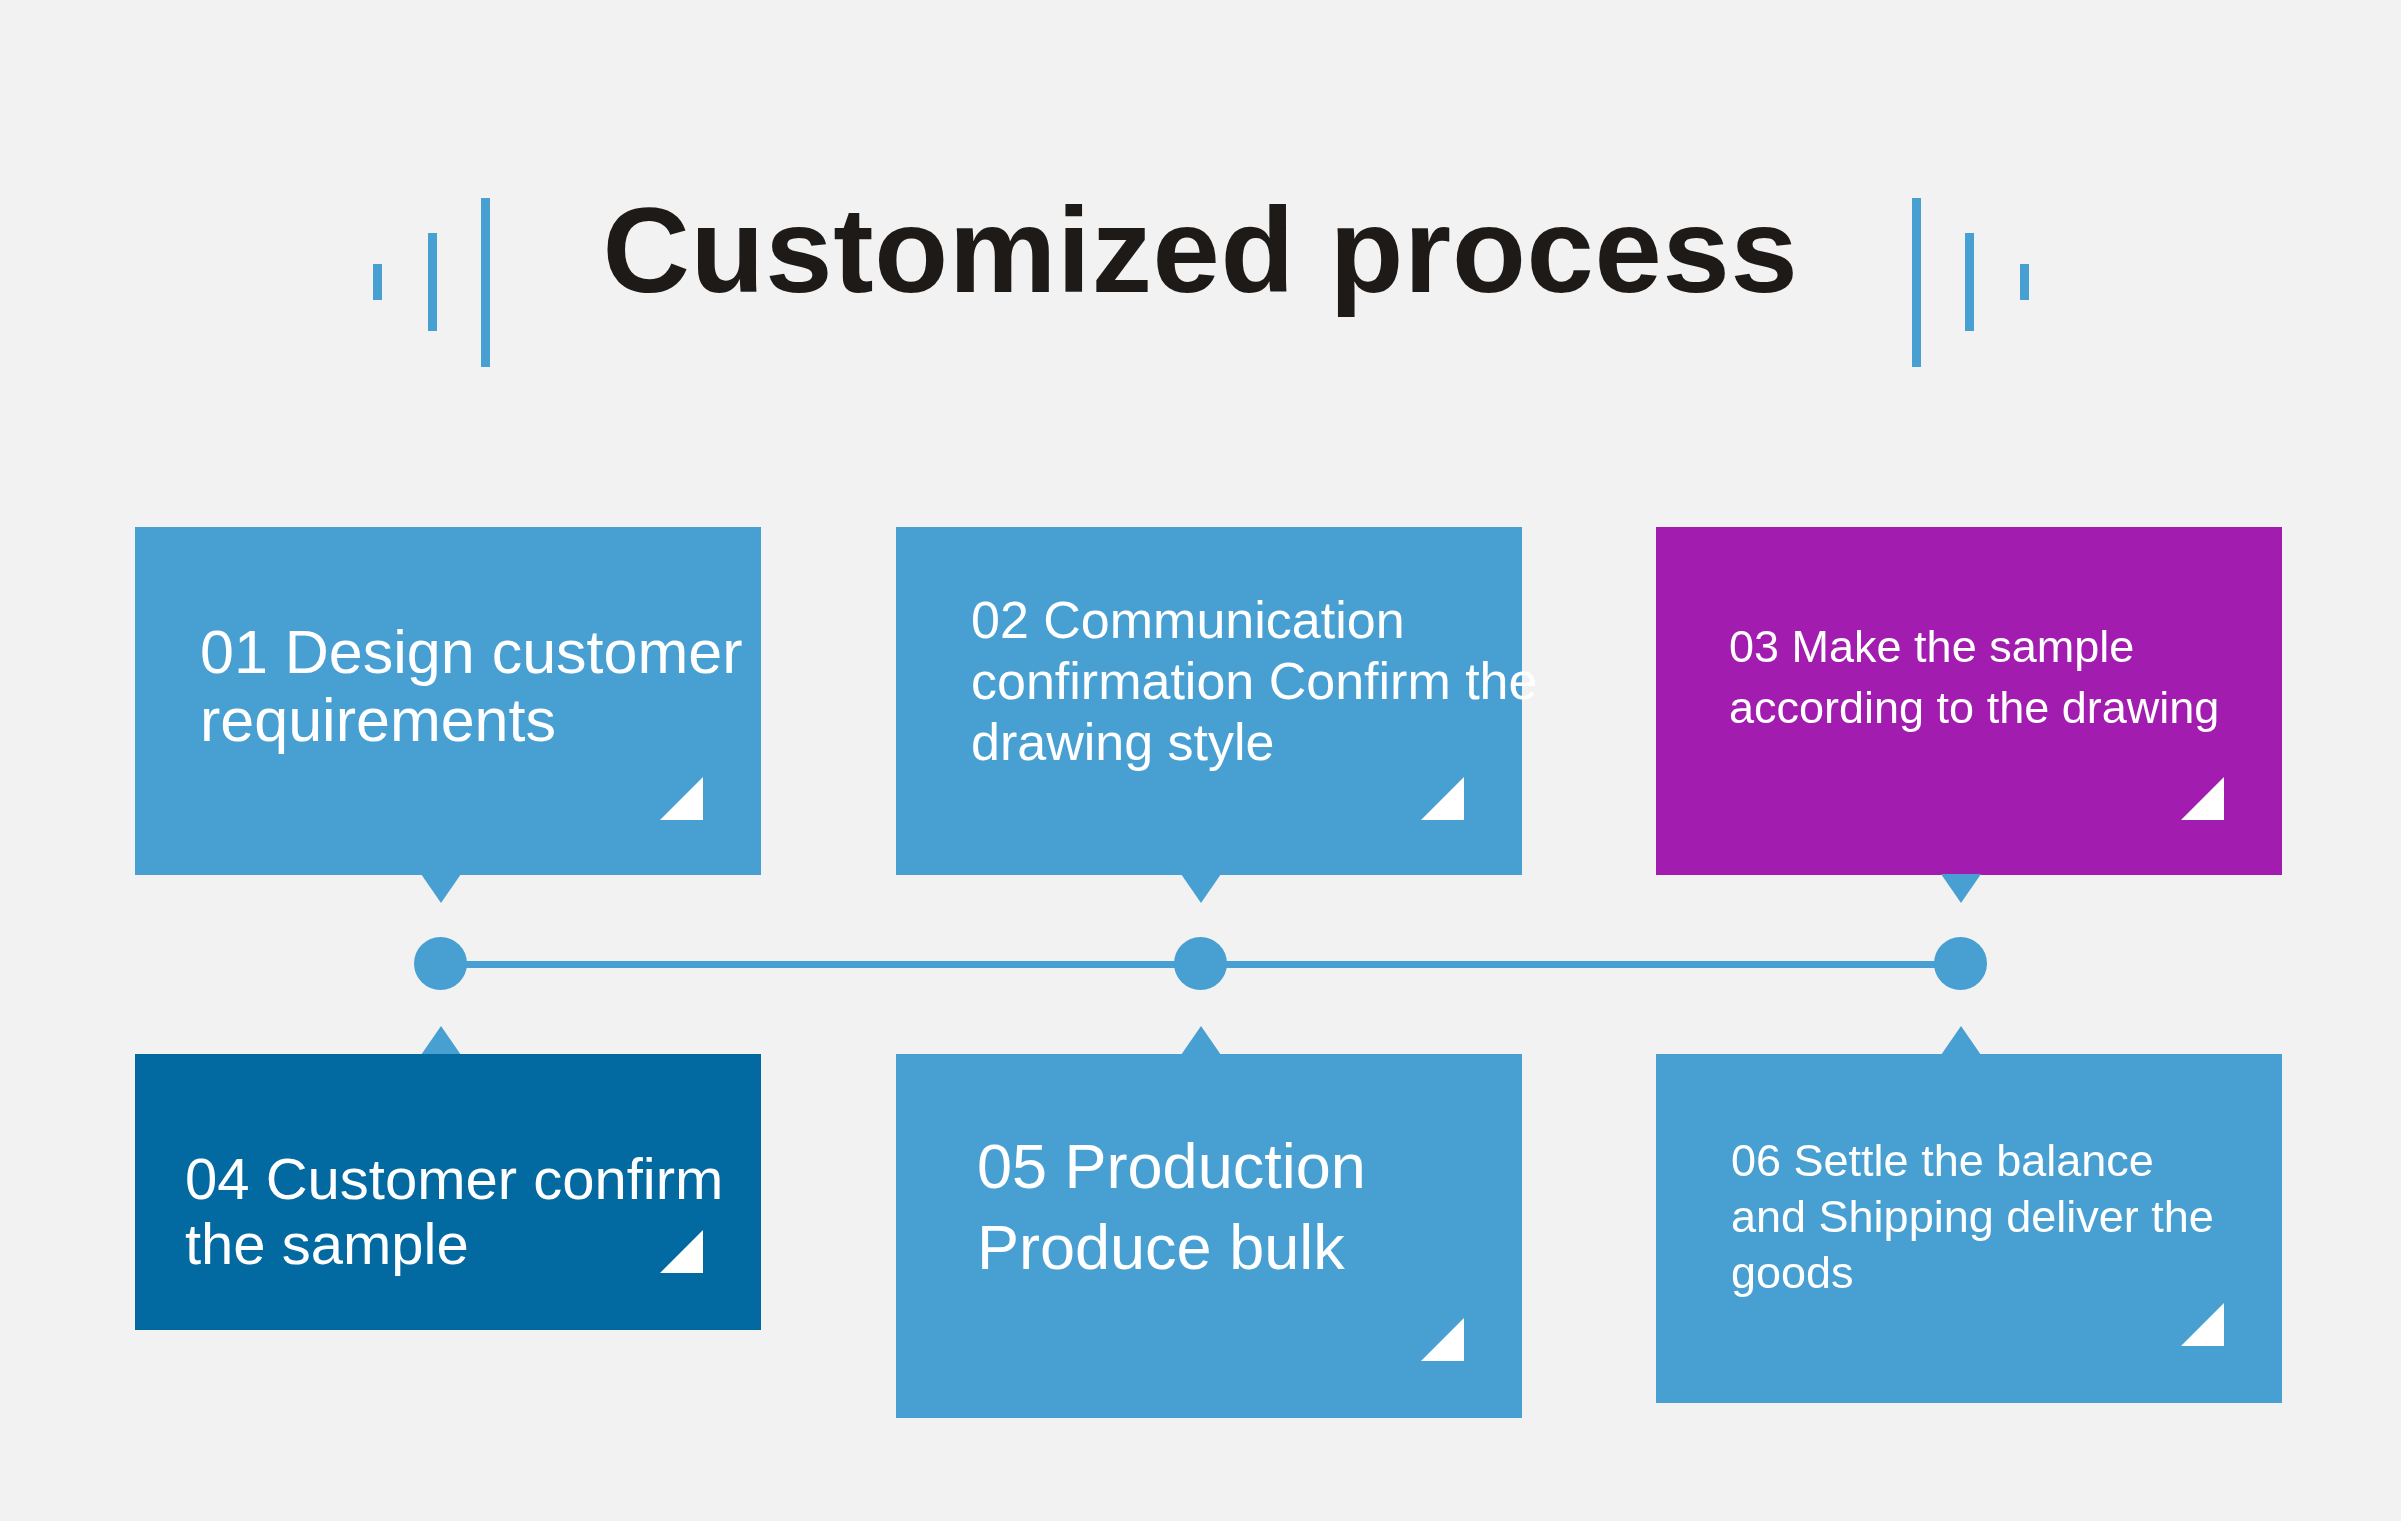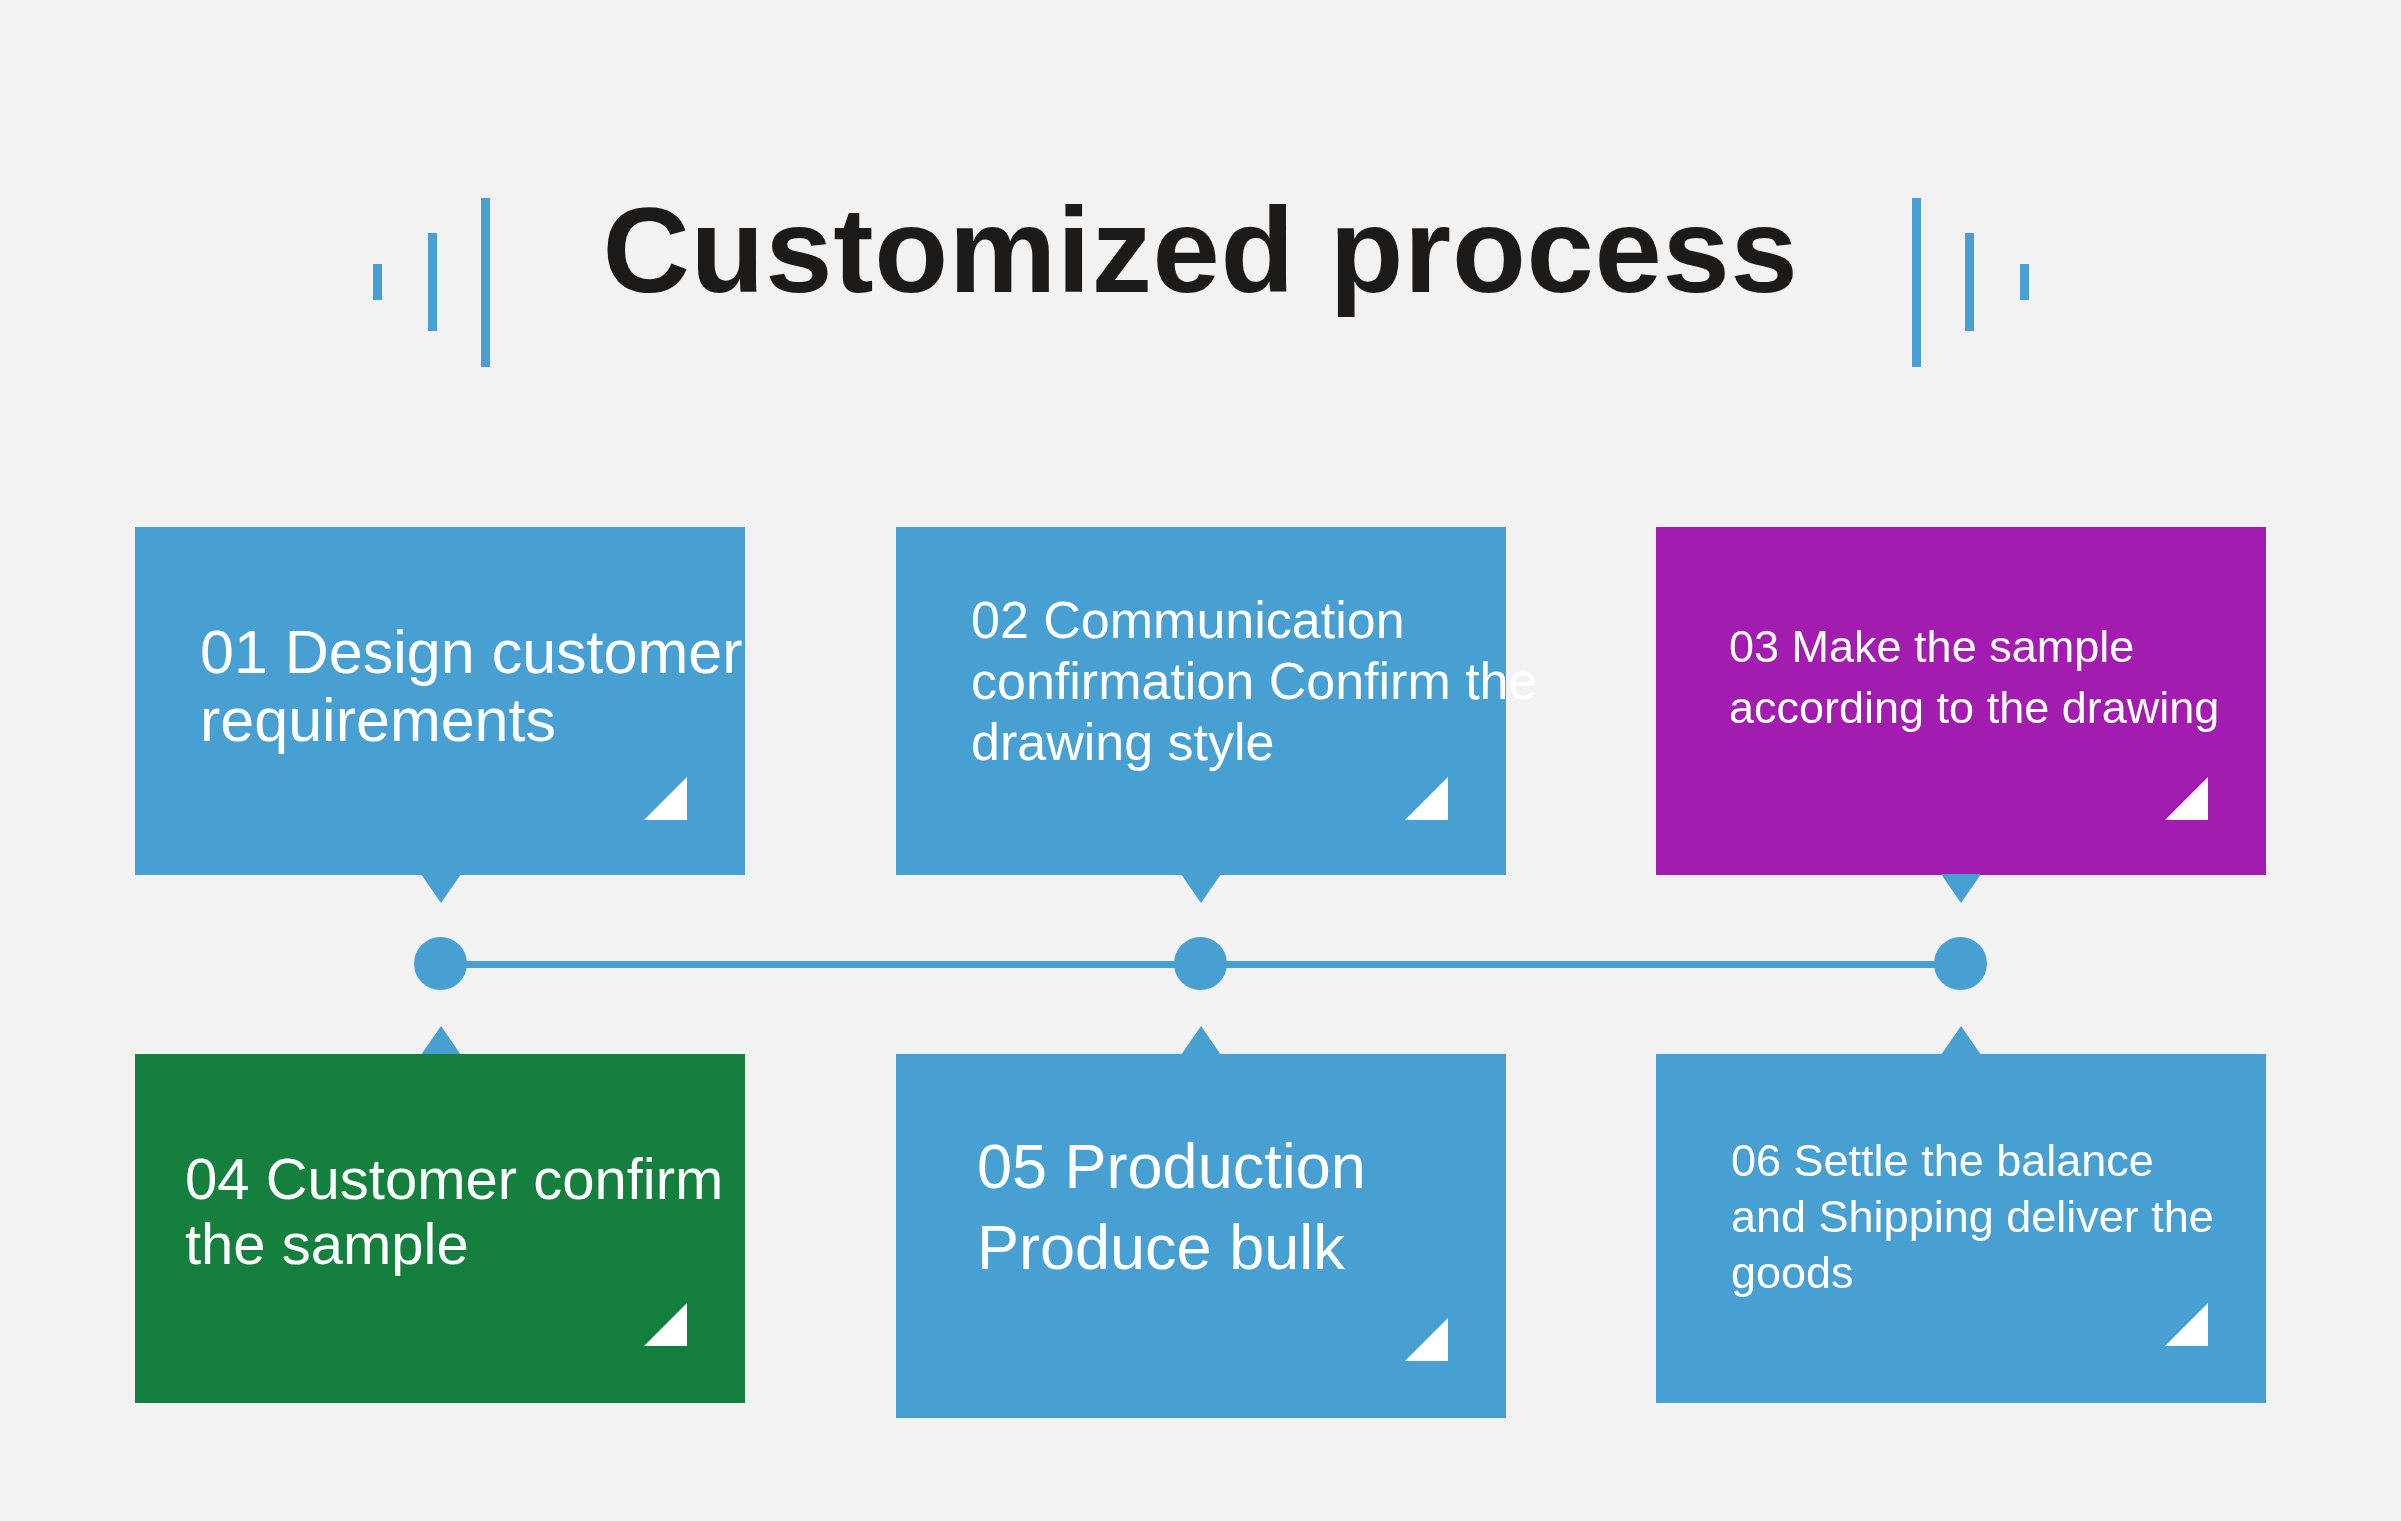--- a/index.html
+++ b/index.html
@@ -21,20 +21,21 @@
     color: #1e1a18;
     letter-spacing: 0.7px;
     line-height: 144px;
     white-space: nowrap;
   }
   .box {
     position: absolute;
     width: 610px;
     height: 348px;
     background: #479fd2;
+    padding-left: 16px;
   }
   .box-text {
     position: absolute;
     color: #ffffff;
     white-space: nowrap;
   }
   .box-text .line { display: block; }
   .corner {
     position: absolute;
     width: 0; height: 0;
@@ -108,21 +109,21 @@
   <div class="corner"></div>
 </div>
 <div class="ptr-down" style="left: 1941px; top: 874px; border-top-color: rgb(71, 159, 210);"></div>
 
 <div class="timeline-line" style="left: 440px; top: 961px; width: 1521px; background-color: rgb(71, 159, 210);"></div>
 <div class="node" style="left: 414px; top: 937px; background-color: rgb(71, 159, 210);"></div>
 <div class="node" style="left: 1174px; top: 937px; background-color: rgb(71, 159, 210);"></div>
 <div class="node" style="left: 1934px; top: 937px; background-color: rgb(71, 159, 210);"></div>
 
 <div class="ptr-up" style="left: 421px; top: 1026px; border-bottom-color: rgb(71, 159, 210);"></div>
-<div class="box" style="left: 135px; top: 1054px; height: 349px; background-color: #15803d;">
+<div class="box" style="left: 135px; top: 1054px; height: 276px; background-color: #0369a1;">
   <div class="box-text" style="left: 50px; top: 92px; font-size: 58px; line-height: 65px; color: rgb(255, 255, 255);">
     <span class="line">04 Customer confirm</span>
     <span class="line">the sample</span>
   </div>
   <div class="corner" style="bottom:57px;"></div>
 </div>
 
 <div class="ptr-up" style="left: 1181px; top: 1026px; border-bottom-color: rgb(71, 159, 210);"></div>
 <div class="box" style="left: 896px; top: 1054px; height: 364px; background-color: rgb(71, 159, 210);">
   <div class="box-text" style="left: 81px; top: 72px; font-size: 63px; line-height: 81px; color: rgb(255, 255, 255);">

